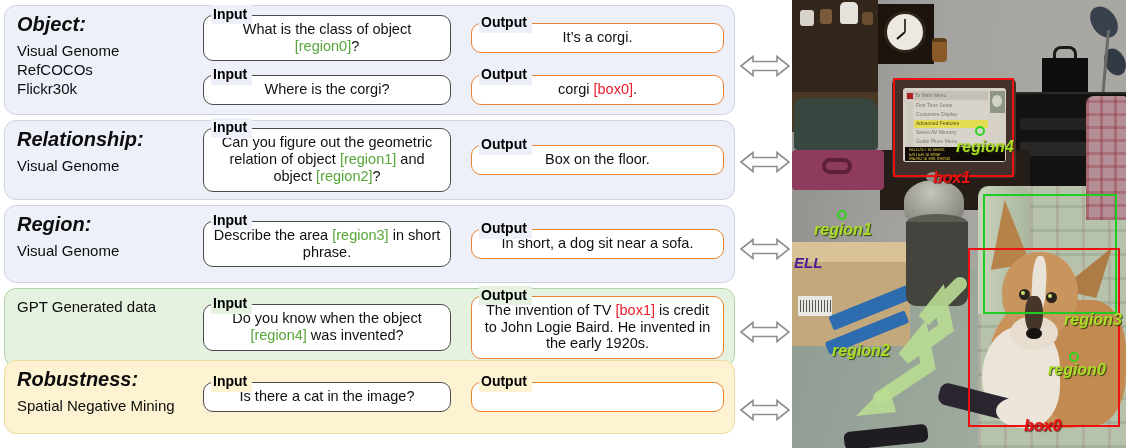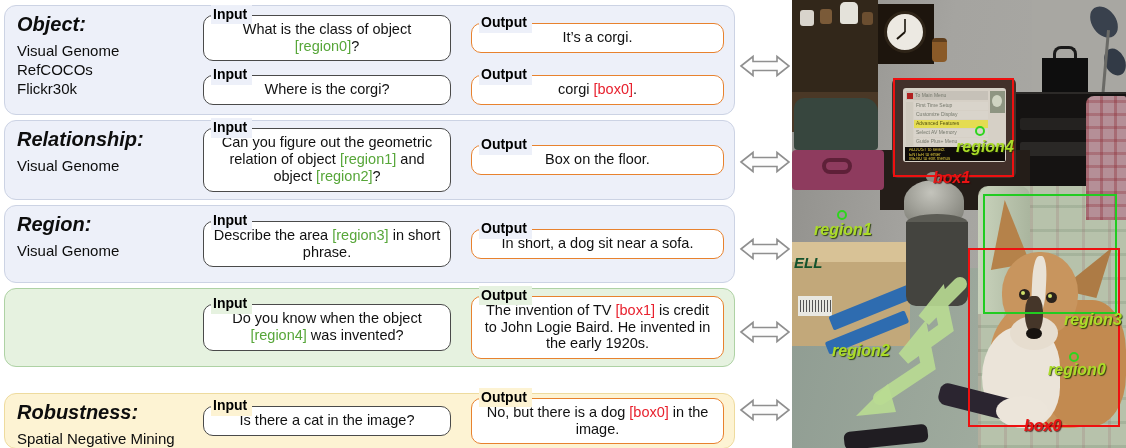--- a/index.html
+++ b/index.html
@@ -125,51 +125,53 @@
       <div class="iobox output">
         <span class="iolegend">Output</span>
         <div class="txt"><span>In short, a dog sit near a sofa.</span></div>
       </div>
     </div>
   </div>
 </section>
 
 <section class="row theme-green" style="top:288px;height:79px">
   <div class="title-col" style="padding-top:6px">
+    <div class="row-sources" style="margin-top:2px">
+      <div>GPT Generated data</div>
+    </div>
   </div>
   <div class="pairs">
     <div class="pair">
       <div class="iobox input">
         <span class="iolegend">Input</span>
         <div class="txt"><span>Do you know when the object </span><span class="seg-green">[region4]</span><span> was invented?</span></div>
       </div>
       <div class="iobox output">
         <span class="iolegend">Output</span>
         <div class="txt"><span>The invention of TV </span><span class="seg-red">[box1]</span><span> is credit to John Logie Baird. He invented in the early 1920s.</span></div>
       </div>
     </div>
   </div>
 </section>
 
-<section class="row theme-yellow" style="top:393px;height:56px">
+<section class="row theme-yellow" style="top:360px;height:74px">
   <div class="title-col">
     <div class="row-title">Robustness:</div>
     <div class="row-sources">
       <div>Spatial Negative Mining</div>
     </div>
   </div>
   <div class="pairs">
     <div class="pair">
       <div class="iobox input">
         <span class="iolegend">Input</span>
         <div class="txt"><span>Is there a cat in the image?</span></div>
       </div>
       <div class="iobox output">
         <span class="iolegend">Output</span>
-        <div class="txt"><span>No, but there is a dog </span><span class="seg-red">[box0]</span><span> in the image.</span></div>
       </div>
     </div>
   </div>
 </section>
 
 <svg class="arrow" style="top:52px" viewBox="0 0 52 26">
     <path d="M2,13 L14,3.5 V8.5 H38 V3.5 L50,13 L38,22.5 V17.5 H14 V22.5 Z" fill="#fdfdfd" stroke="#8f8f8f" stroke-width="1.6"></path>
   </svg>
 <svg class="arrow" style="top:148px" viewBox="0 0 52 26">
     <path d="M2,13 L14,3.5 V8.5 H38 V3.5 L50,13 L38,22.5 V17.5 H14 V22.5 Z" fill="#fdfdfd" stroke="#8f8f8f" stroke-width="1.6"></path>
@@ -234,21 +236,21 @@
   </div>
 
   <div class="abs" style="left:2px;top:98px;width:84px;height:52px;background:#37463e;border-radius:10px 14px 4px 4px;"></div>
   <div class="abs" style="left:0;top:150px;width:92px;height:40px;background:#8e3b5e;border-radius:4px;"></div>
   <div class="abs" style="left:30px;top:158px;width:30px;height:16px;border:4px solid #5e2038;border-radius:8px;box-sizing:border-box;"></div>
 
   <div class="abs" style="left:0;top:268px;width:334px;height:180px;background:linear-gradient(105deg,#8f9c92,#a9b4a5);"></div>
 
   <div class="abs" style="left:0;top:242px;width:118px;height:104px;background:#c2a87a;">
     <div class="abs" style="left:0;top:0;width:118px;height:20px;background:#d8c296;"></div>
-    <div class="abs" style="left:2px;top:12px;font-weight:bold;font-style:italic;font-size:15px;color:#14532d;">ELL</div>
+    <div class="abs" style="left:2px;top:12px;font-weight:bold;font-style:italic;font-size:15px;color:#4c1d95;">ELL</div>
     <div class="abs" style="left:6px;top:54px;width:34px;height:20px;background:#e8e8e2;background-image:repeating-linear-gradient(90deg,#555 0 1px,transparent 1px 3px);background-size:100% 60%;background-repeat:no-repeat;background-position:2px 4px;"></div>
     <div class="abs" style="left:36px;top:58px;width:86px;height:15px;background:#2e6cb0;transform:rotate(-22deg);border-radius:2px;"></div>
     <div class="abs" style="left:32px;top:84px;width:86px;height:13px;background:#2e6cb0;transform:rotate(-22deg);border-radius:2px;"></div>
   </div>
 
   <div class="abs" style="left:112px;top:180px;width:60px;height:42px;background:radial-gradient(ellipse at 45% 30%,#c4c4bc,#7c7c74);border-radius:50% 50% 12px 12px;"></div>
   <div class="abs" style="left:134px;top:172px;width:14px;height:10px;background:#8c8c84;border-radius:50%;"></div>
   <div class="abs" style="left:114px;top:214px;width:62px;height:18px;background:#5c5c55;border-radius:50%;"></div>
   <div class="abs" style="left:114px;top:222px;width:62px;height:84px;background:#44443f;border-radius:0 0 10px 10px;"></div>
 

